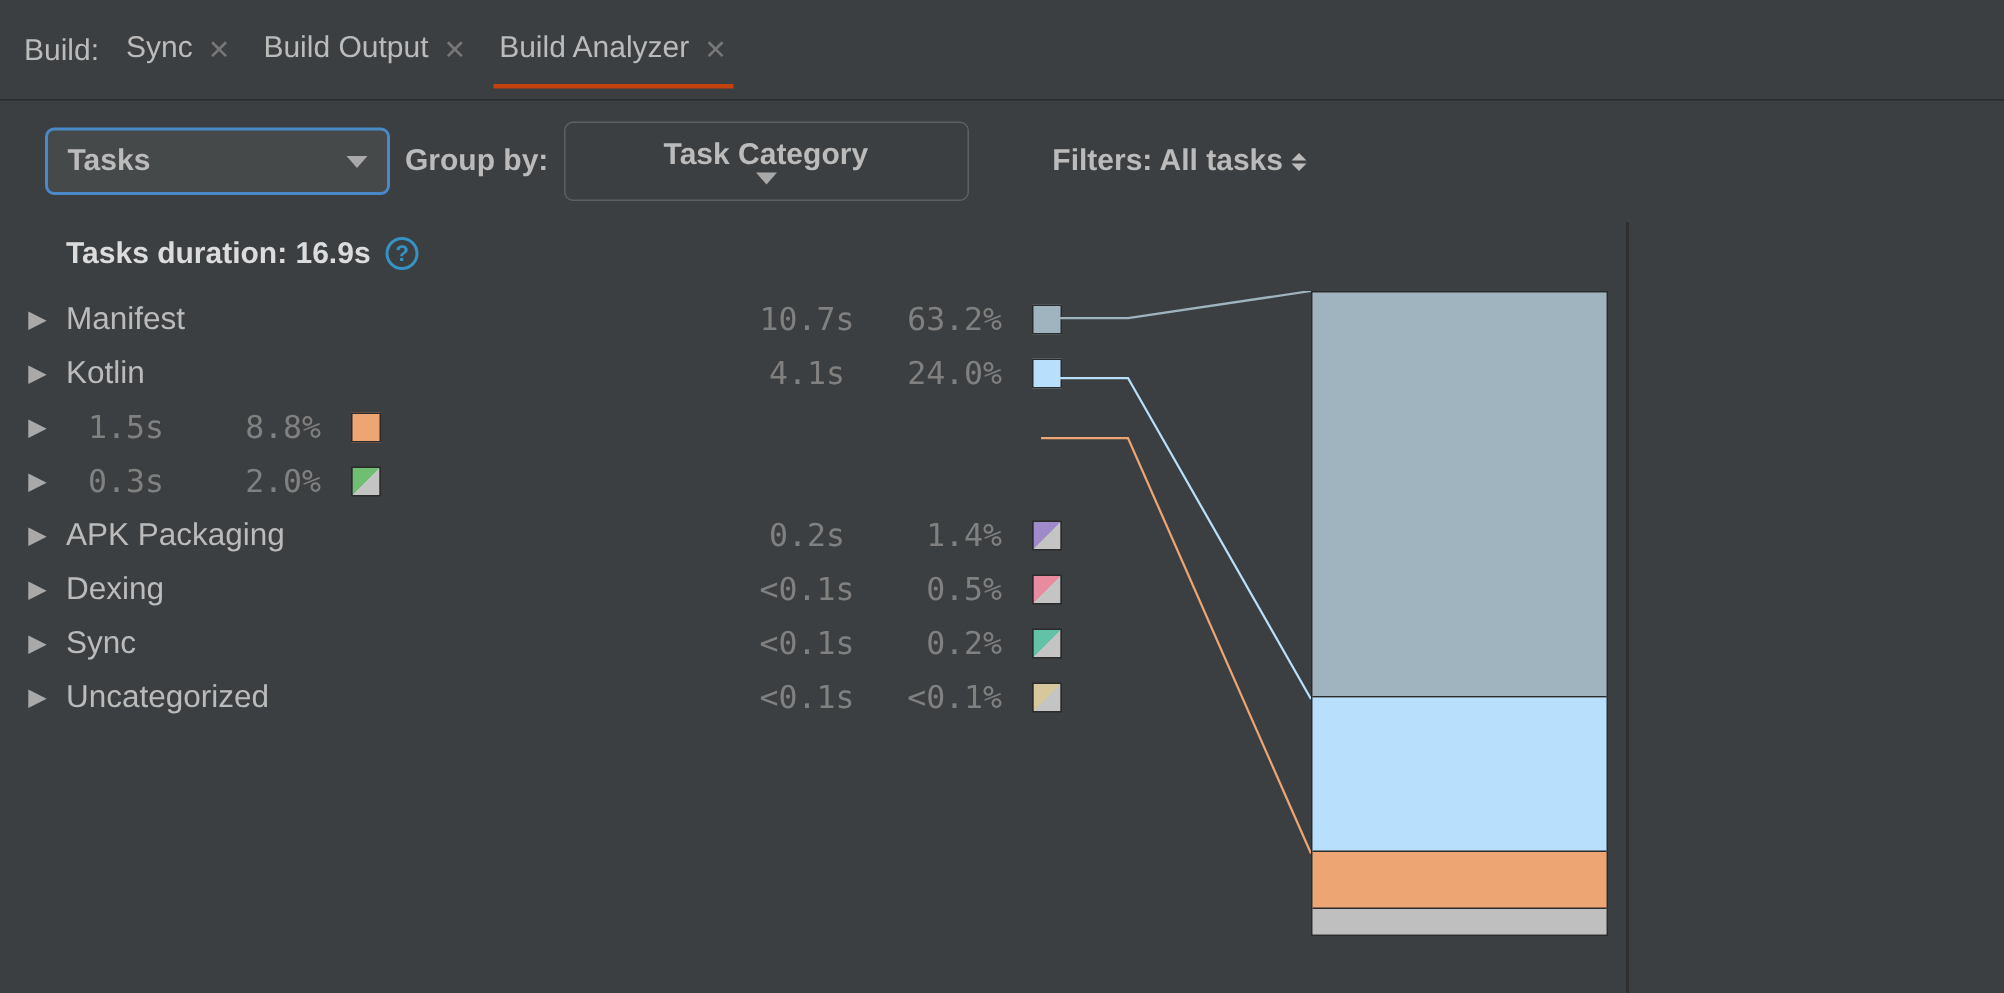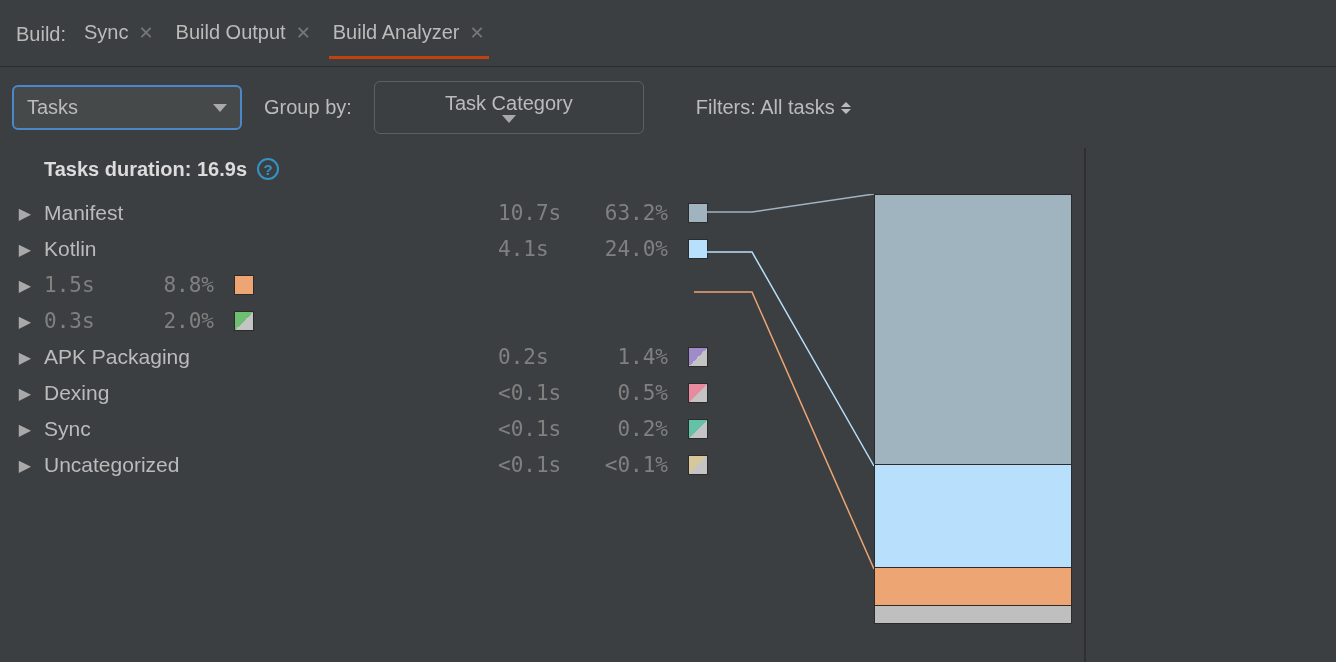--- a/index.html
+++ b/index.html
@@ -37,22 +37,23 @@
     border-bottom: 3px solid #c2410c;
   }
   .tab .close {
     color: #777;
     font-size: 18px;
     line-height: 1;
   }
   .toolbar {
     display: flex;
     align-items: center;
-    gap: 22px;
-    padding: 14px 12px;
+    gap: 10px;
+    padding: 14px 30px;
+    font-weight: bold;
   }
   .combo {
     display: flex;
     align-items: center;
     justify-content: space-between;
     border: 1px solid #5e6060;
     border-radius: 6px;
     padding: 10px 14px;
     min-width: 230px;
     background: #3c3f41;
@@ -117,21 +118,21 @@
     align-items: center;
     gap: 10px;
     padding: 6px 0;
     font-size: 21px;
   }
   .row .chev {
     width: 18px; color: #a9a9a9; text-align: center;
     font-size: 16px;
   }
   .row .name { flex: 1; color: #bbbbbb; }
-  .row .dur  { width: 80px; text-align: left; font-family: ui-monospace, Menlo, Consolas, monospace; color: #808080; }
+  .row .dur  { width: 80px; text-align: center; font-family: ui-monospace, Menlo, Consolas, monospace; color: #808080; }
   .row .pct  { width: 80px; text-align: right; font-family: ui-monospace, Menlo, Consolas, monospace; color: #808080; }
   .row .swatch {
     width: 20px; height: 20px; border: 1px solid #2b2b2b;
     margin-left: 10px;
   }
   .sw-manifest { background: #a0b4c0; }
   .sw-kotlin   { background: #b8dffb; }
   .sw-android  { background: #eca573; }
   .sw-javares  { background: linear-gradient(135deg, #6fbf73 50%, #c4c4c4 50%); }
   .sw-apk      { background: linear-gradient(135deg, #9f8bca 50%, #c4c4c4 50%); }
@@ -186,21 +187,21 @@
 <div class="toolbar">
   <div class="combo focus">
     <span>Tasks</span>
     <span class="caret"></span>
   </div>
   <span class="toolbar-label">Group by:</span>
   <div class="combo" style="min-width:270px;flex-direction:column;">
     <span>Task Category</span>
     <span class="caret"></span>
   </div>
-  <div class="filters" style="margin-left:30px;">
+  <div class="filters" style="margin-left:46px;">
     <span>Filters: All tasks</span>
     <span class="sort-icon"></span>
   </div>
 </div>
 
 <div class="body">
   <div class="left">
     <div class="duration-header">
       <span class="title">
         <span>Tasks duration:</span>

